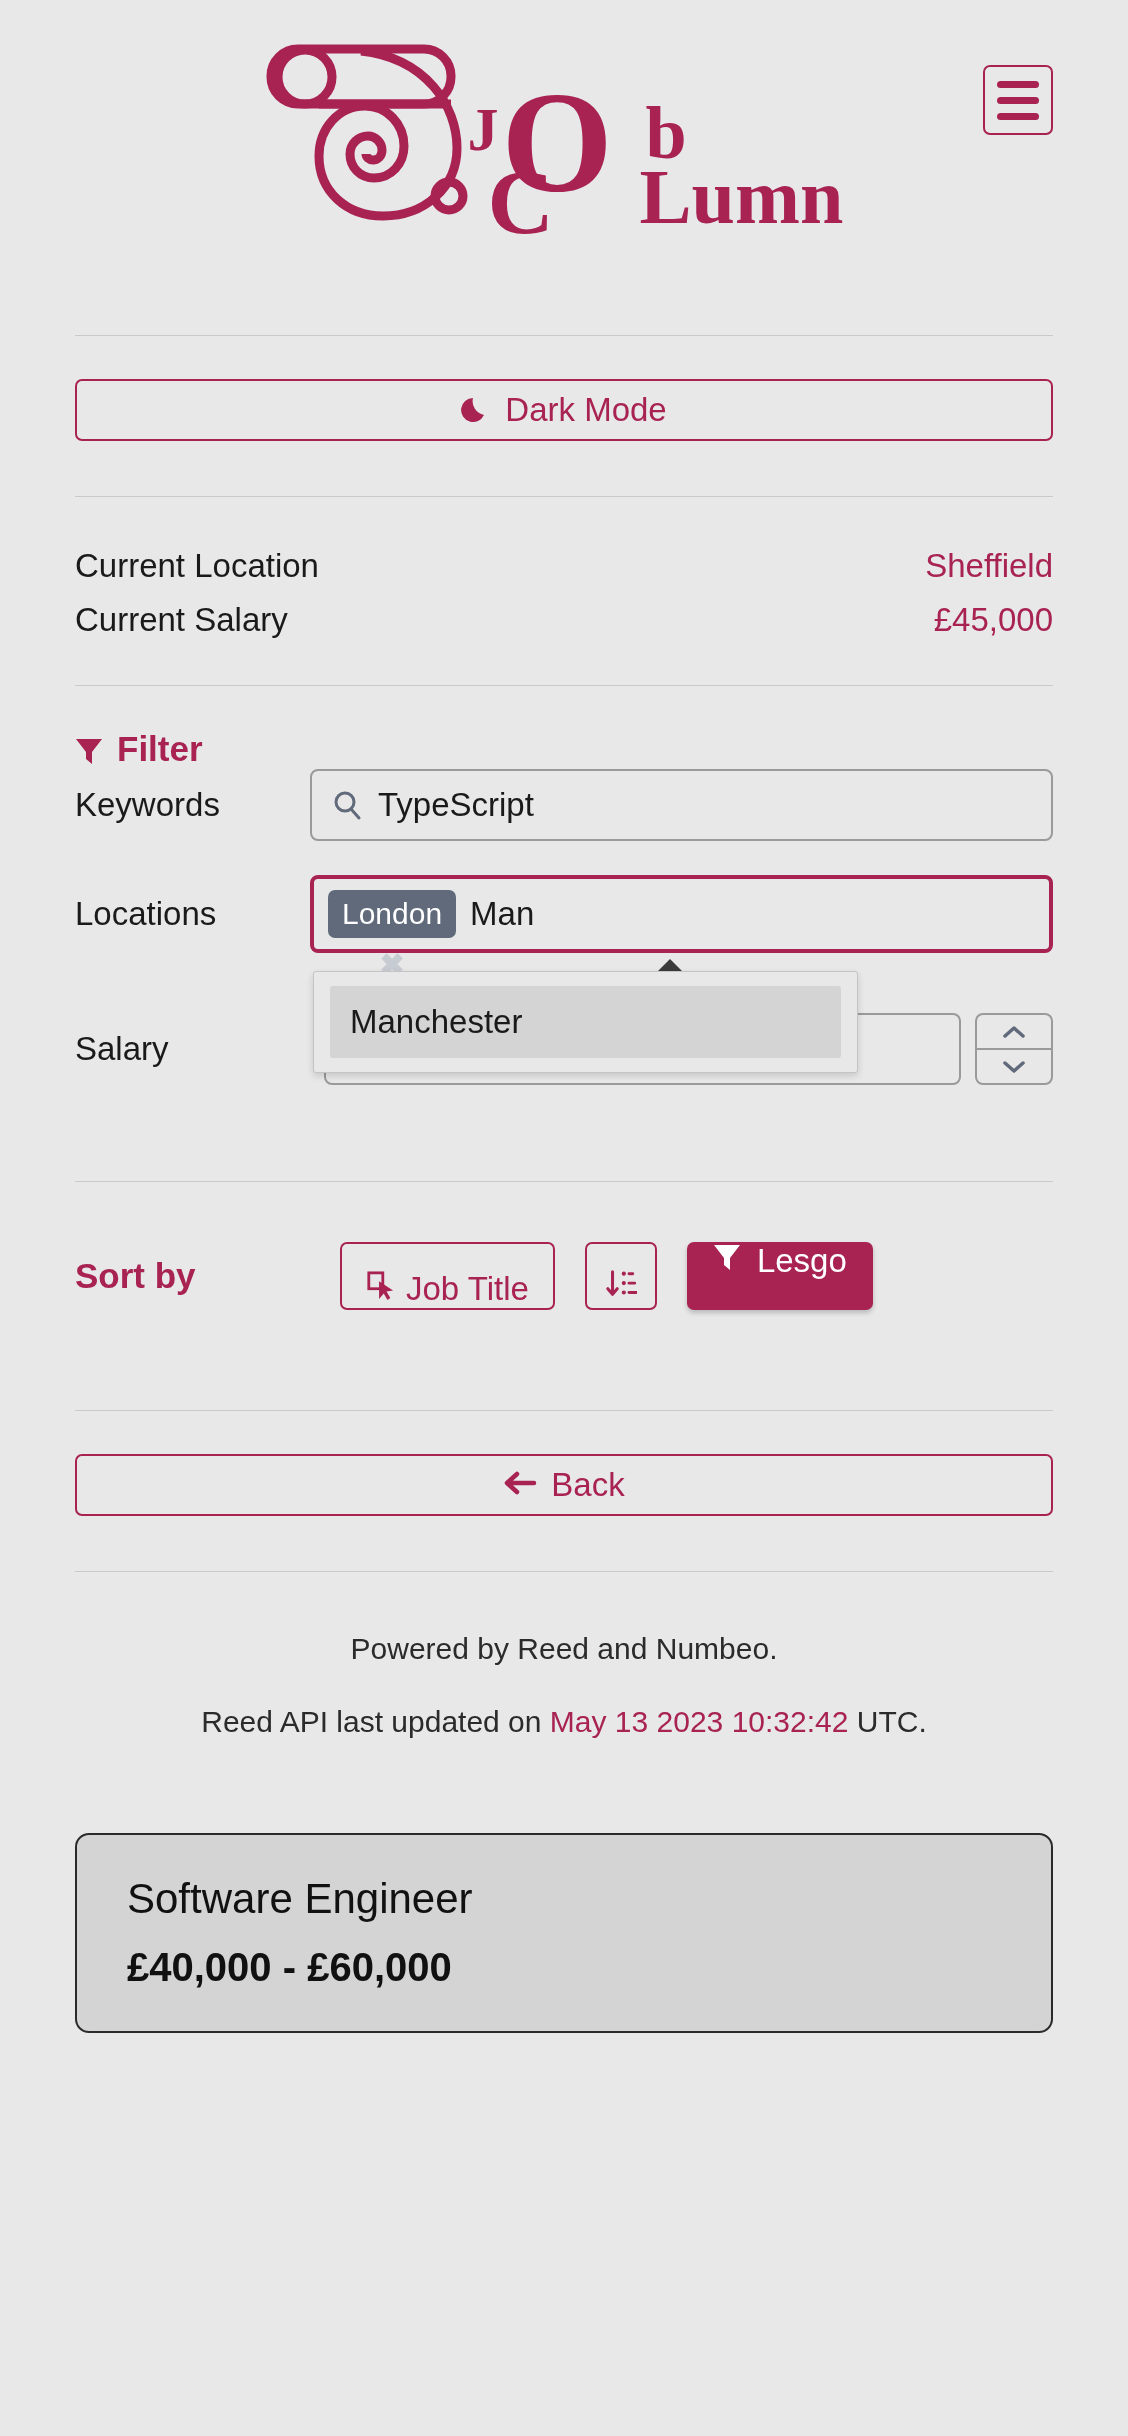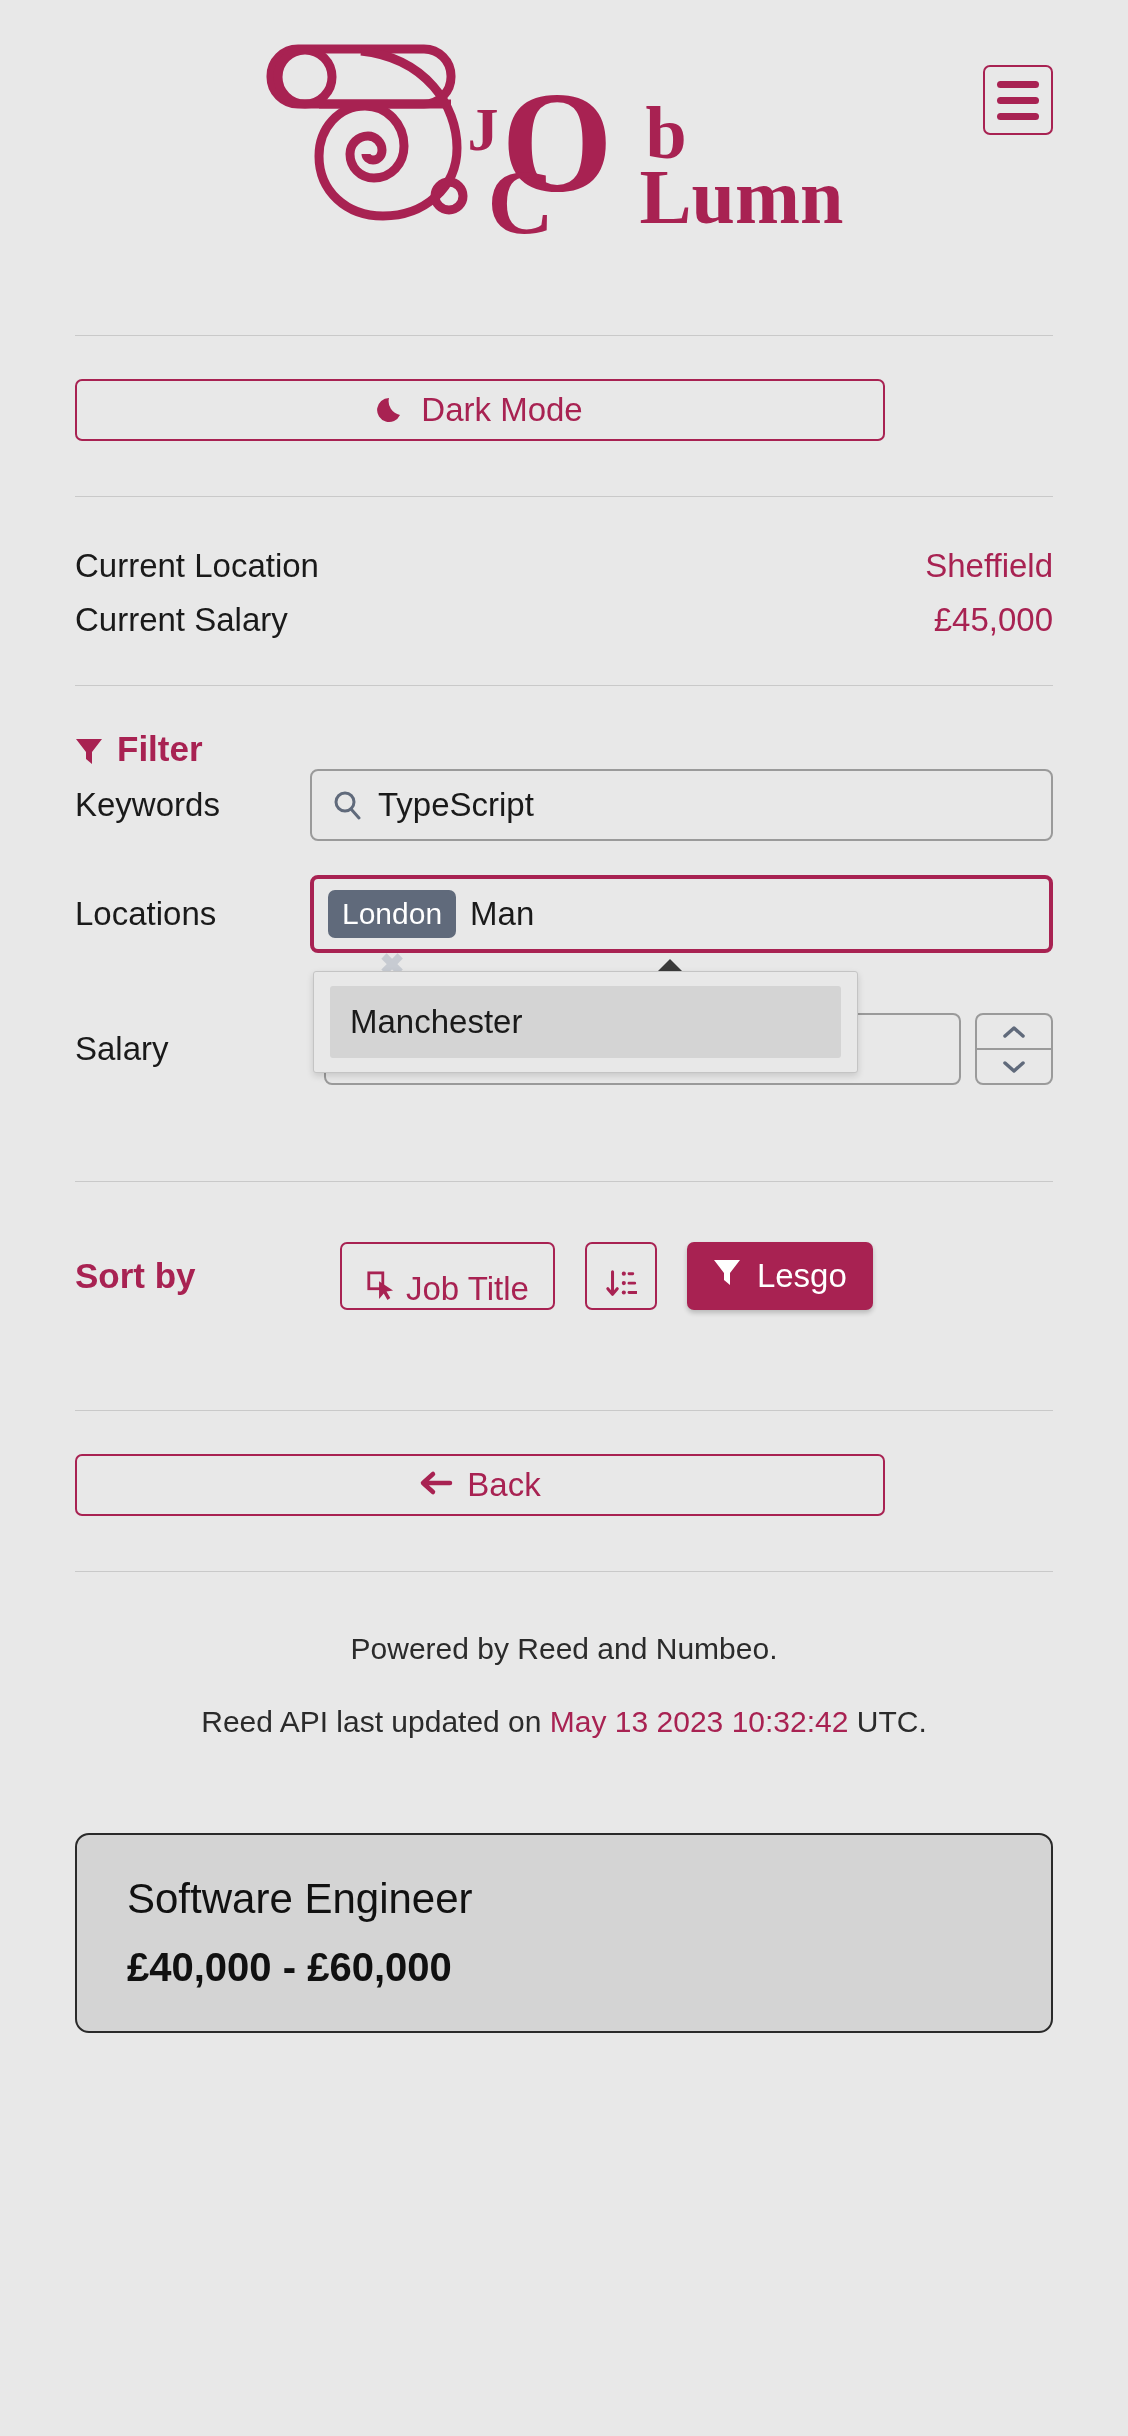--- a/index.html
+++ b/index.html
@@ -71,21 +71,21 @@
     background: #c9c9c9;
     margin: 0 75px;
   }
 
   
   .outline-btn {
     display: flex;
     align-items: center;
     justify-content: center;
     gap: 14px;
-    width: 810px;
+    width: 978px;
     height: 62px;
     margin: 0 75px;
     border: 2px solid #a82252;
     border-radius: 7px;
     background: transparent;
     color: #a82252;
     font-size: 33px;
     font-family: "Liberation Sans", sans-serif;
     cursor: pointer;
   }
@@ -271,21 +271,20 @@
     border-radius: 7px;
     background: transparent;
     color: #a82252;
     font-size: 33px;
     cursor: pointer;
     font-family: "Liberation Sans", sans-serif;
   }
   .icon-only { width: 72px; padding: 0; }
   .solid-btn {
     display: inline-flex;
-    align-items: center;
     justify-content: center;
     gap: 16px;
     height: 68px;
     padding: 0 26px;
     border: none;
     border-radius: 7px;
     background: #a82252;
     color: #ffffff;
     font-size: 33px;
     cursor: pointer;

